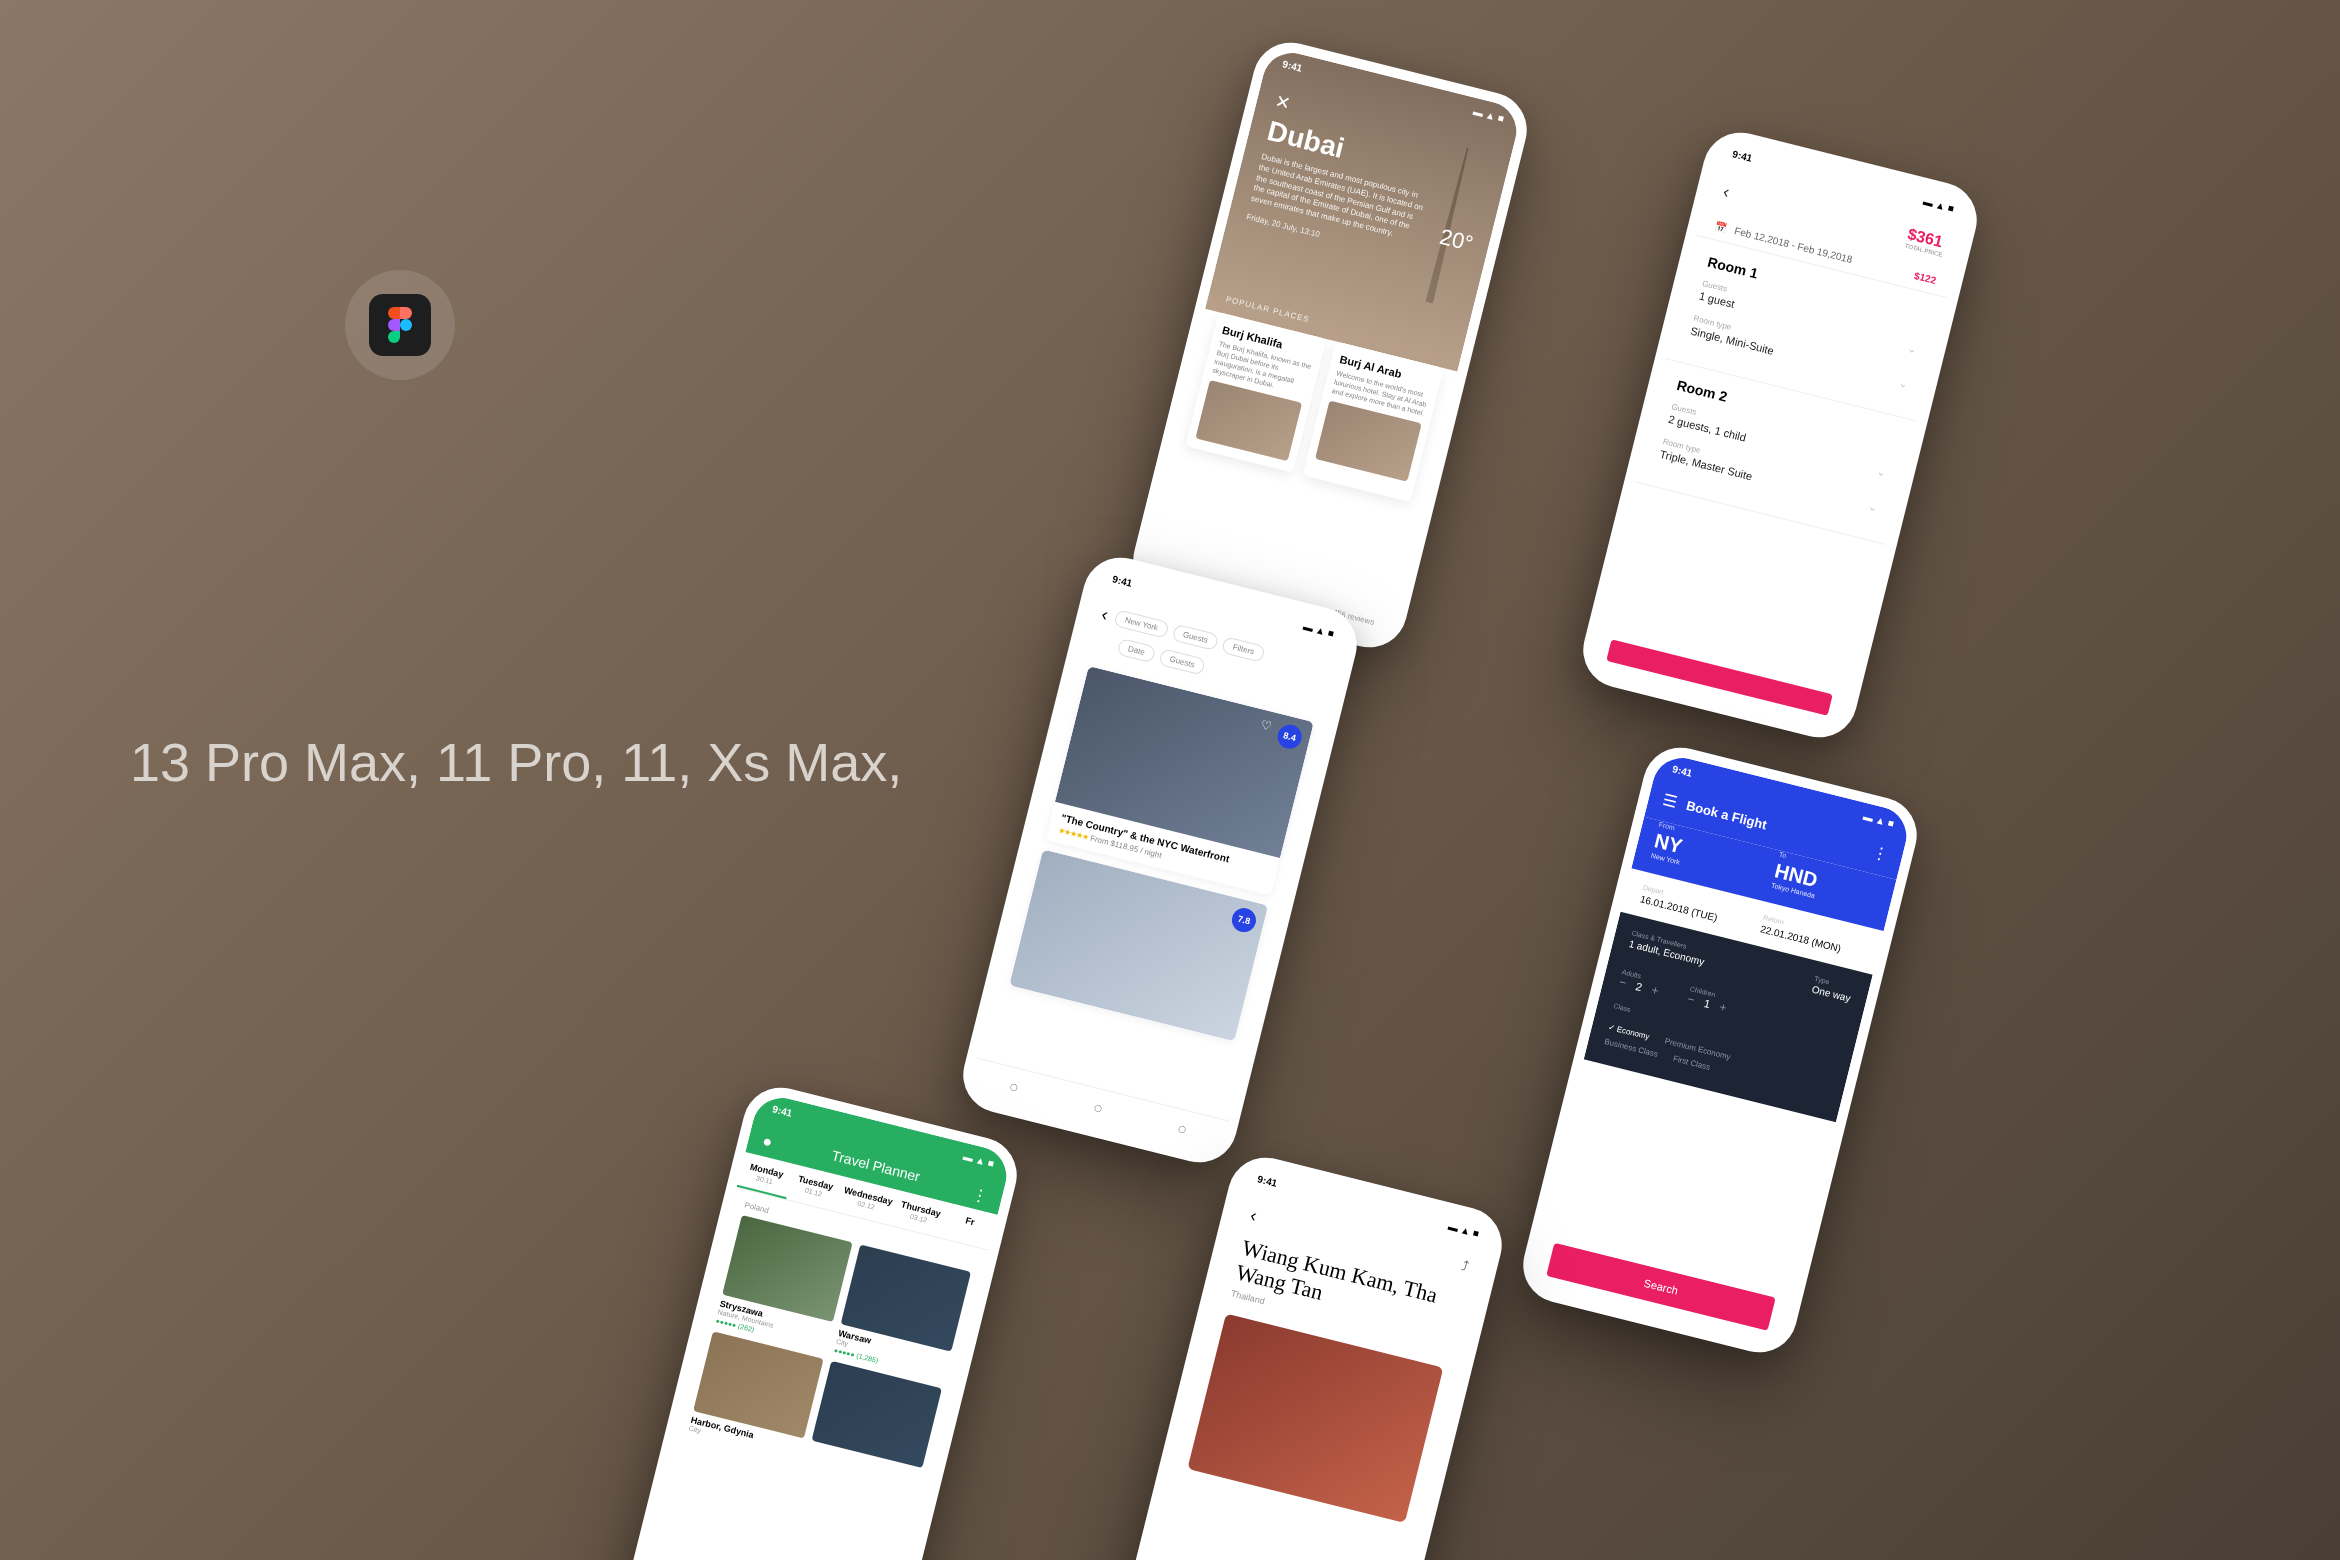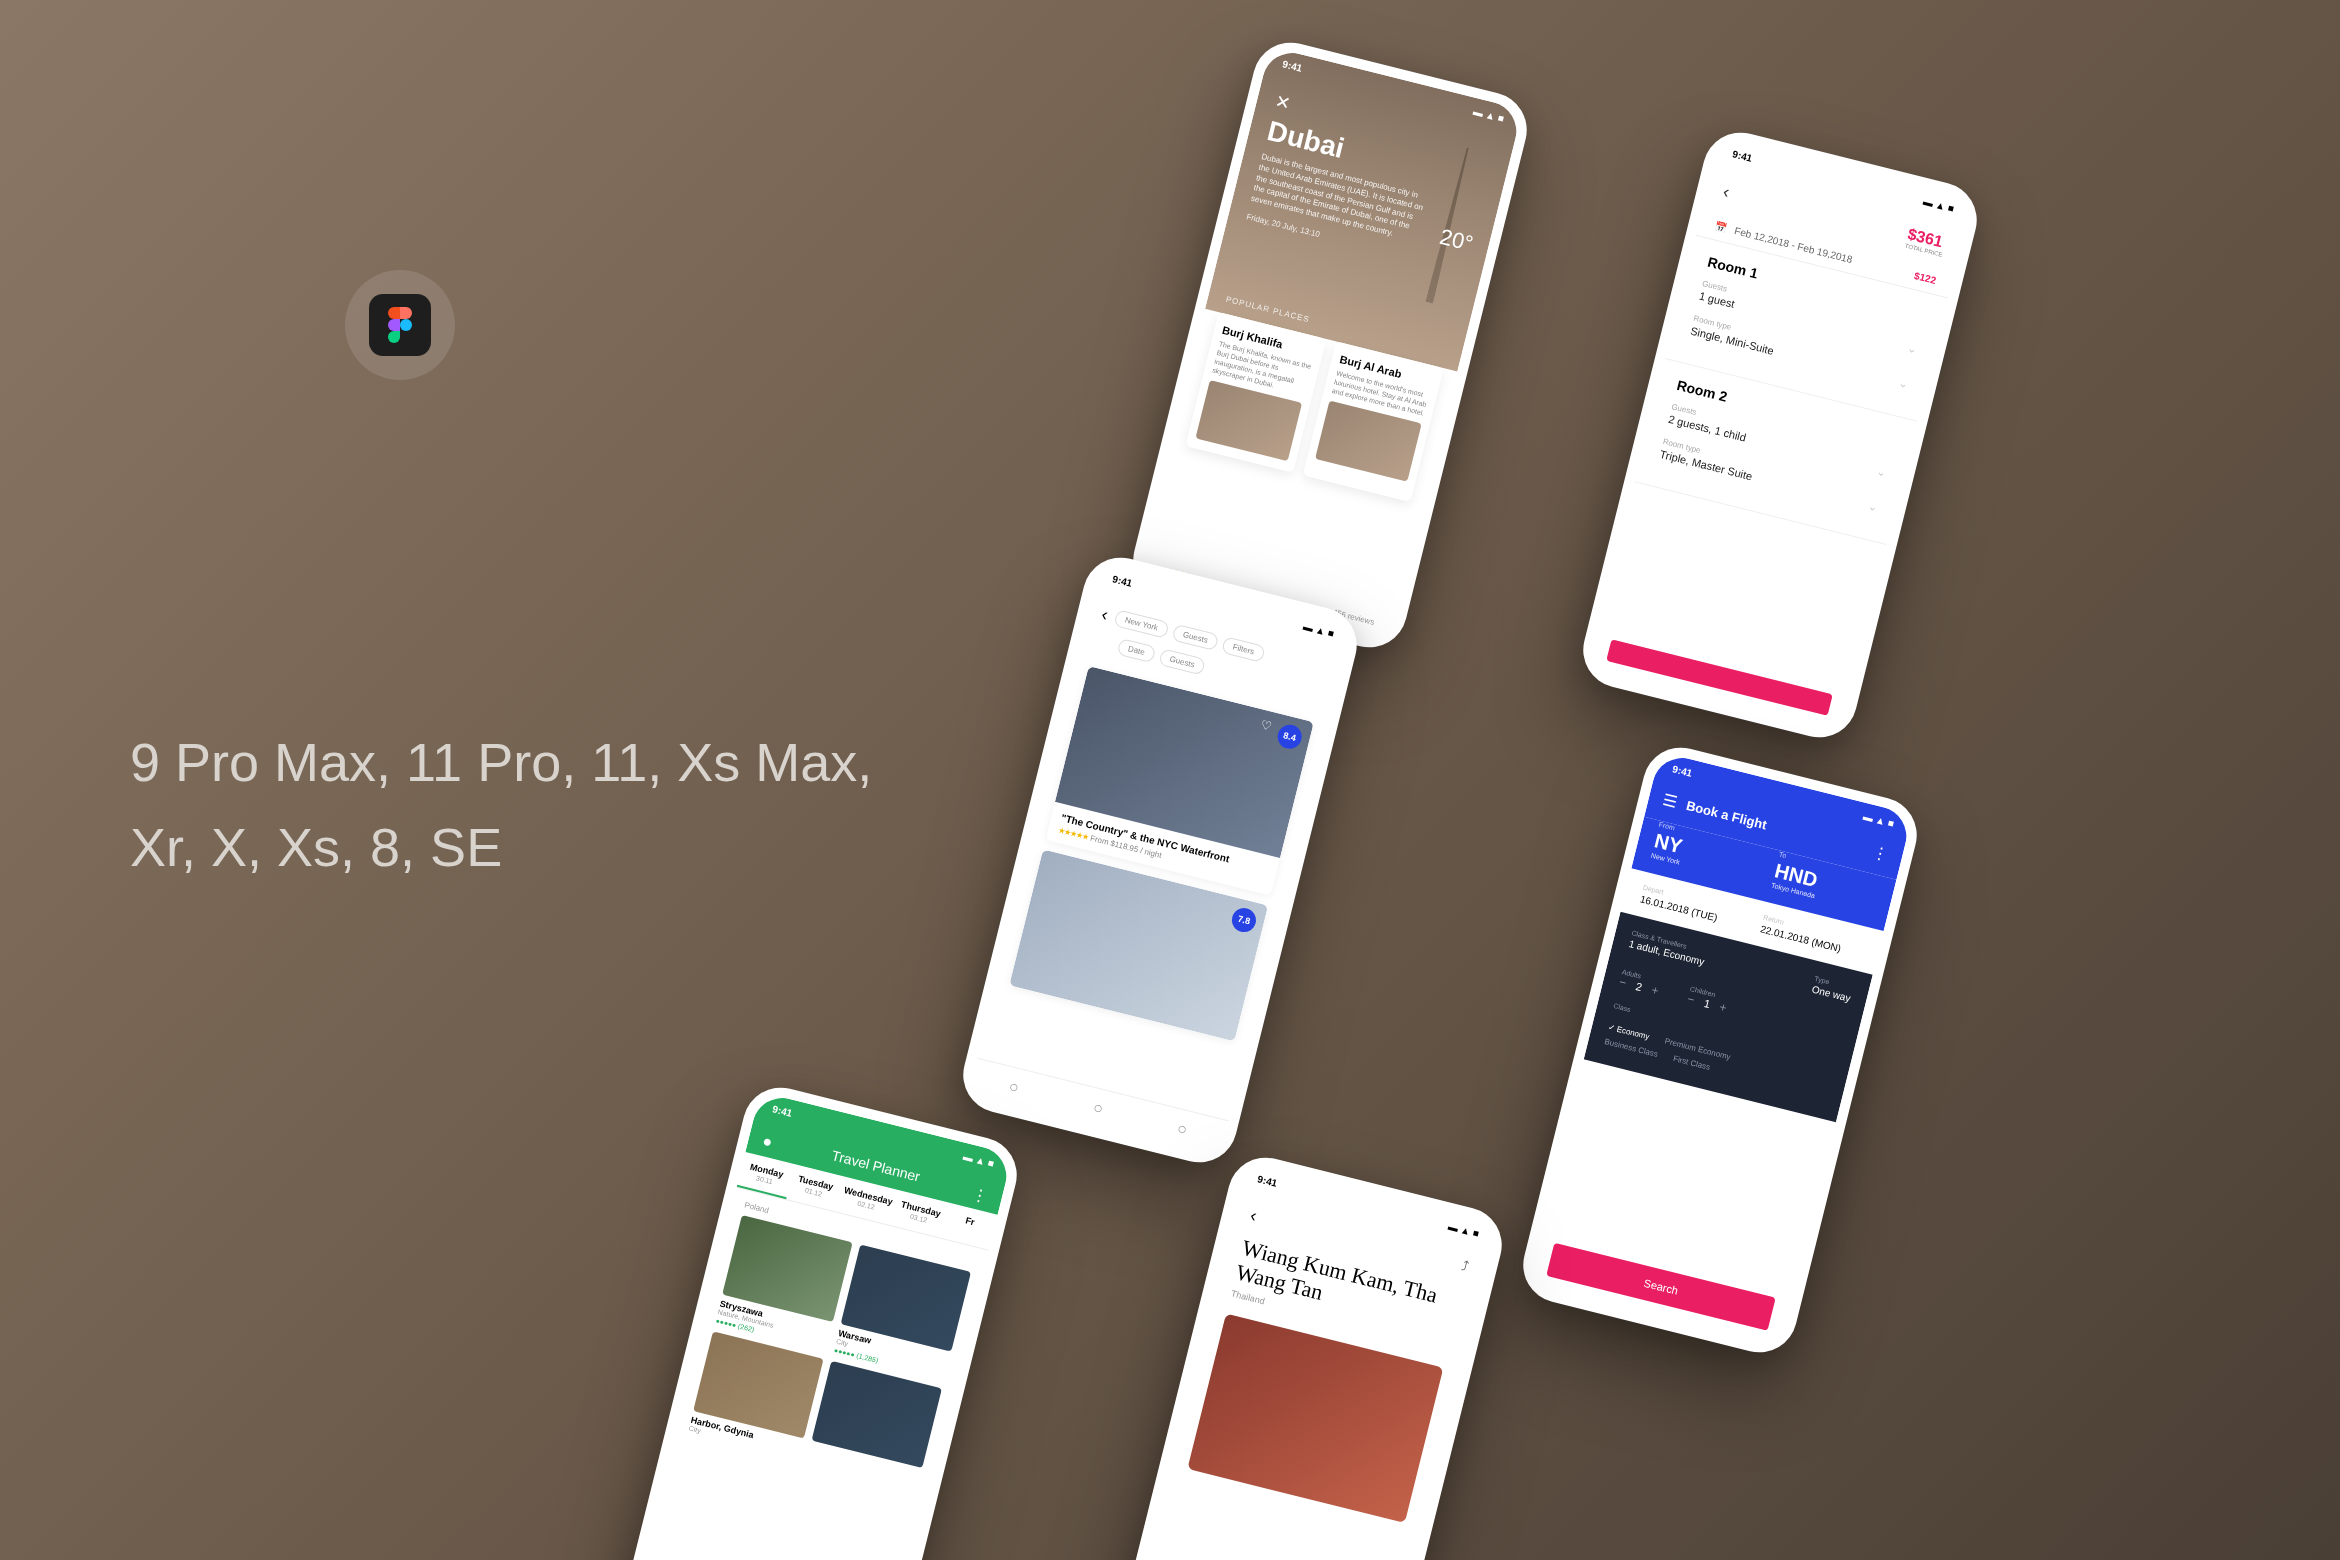--- a/index.html
+++ b/index.html
@@ -124,22 +124,21 @@
       <svg width="26" height="38" viewBox="0 0 26 38">
           <circle cx="19" cy="19" r="6" fill="#1abcfe"></circle>
           <path d="M7 1h6v12H7a6 6 0 110-12z" fill="#f24e1e"></path>
           <path d="M13 1h6a6 6 0 110 12h-6V1z" fill="#ff7262"></path>
           <path d="M7 13h6v12H7a6 6 0 110-12z" fill="#a259ff"></path>
           <path d="M7 25h6v6a6 6 0 11-6-6z" fill="#0acf83"></path>
         </svg>
     </div>
   </div>
   <div class="subtitle">
-    <div>9 Pro Max, 11 Pro, 11, Xs Max,</div>
-    <div>Xr, X, Xs, 8, SE</div>
+    <div>13 Pro Max, 11 Pro, 11, Xs Max,</div>
   </div>
 
   <div class="phone ph1">
     <div class="phone-inner">
       <div class="status light">
           <span class="time">9:41</span>
           <span class="icons">▬ ▲ ■</span>
         </div>
       <div class="dubai-hero">
         <div class="dubai-tower"></div>

